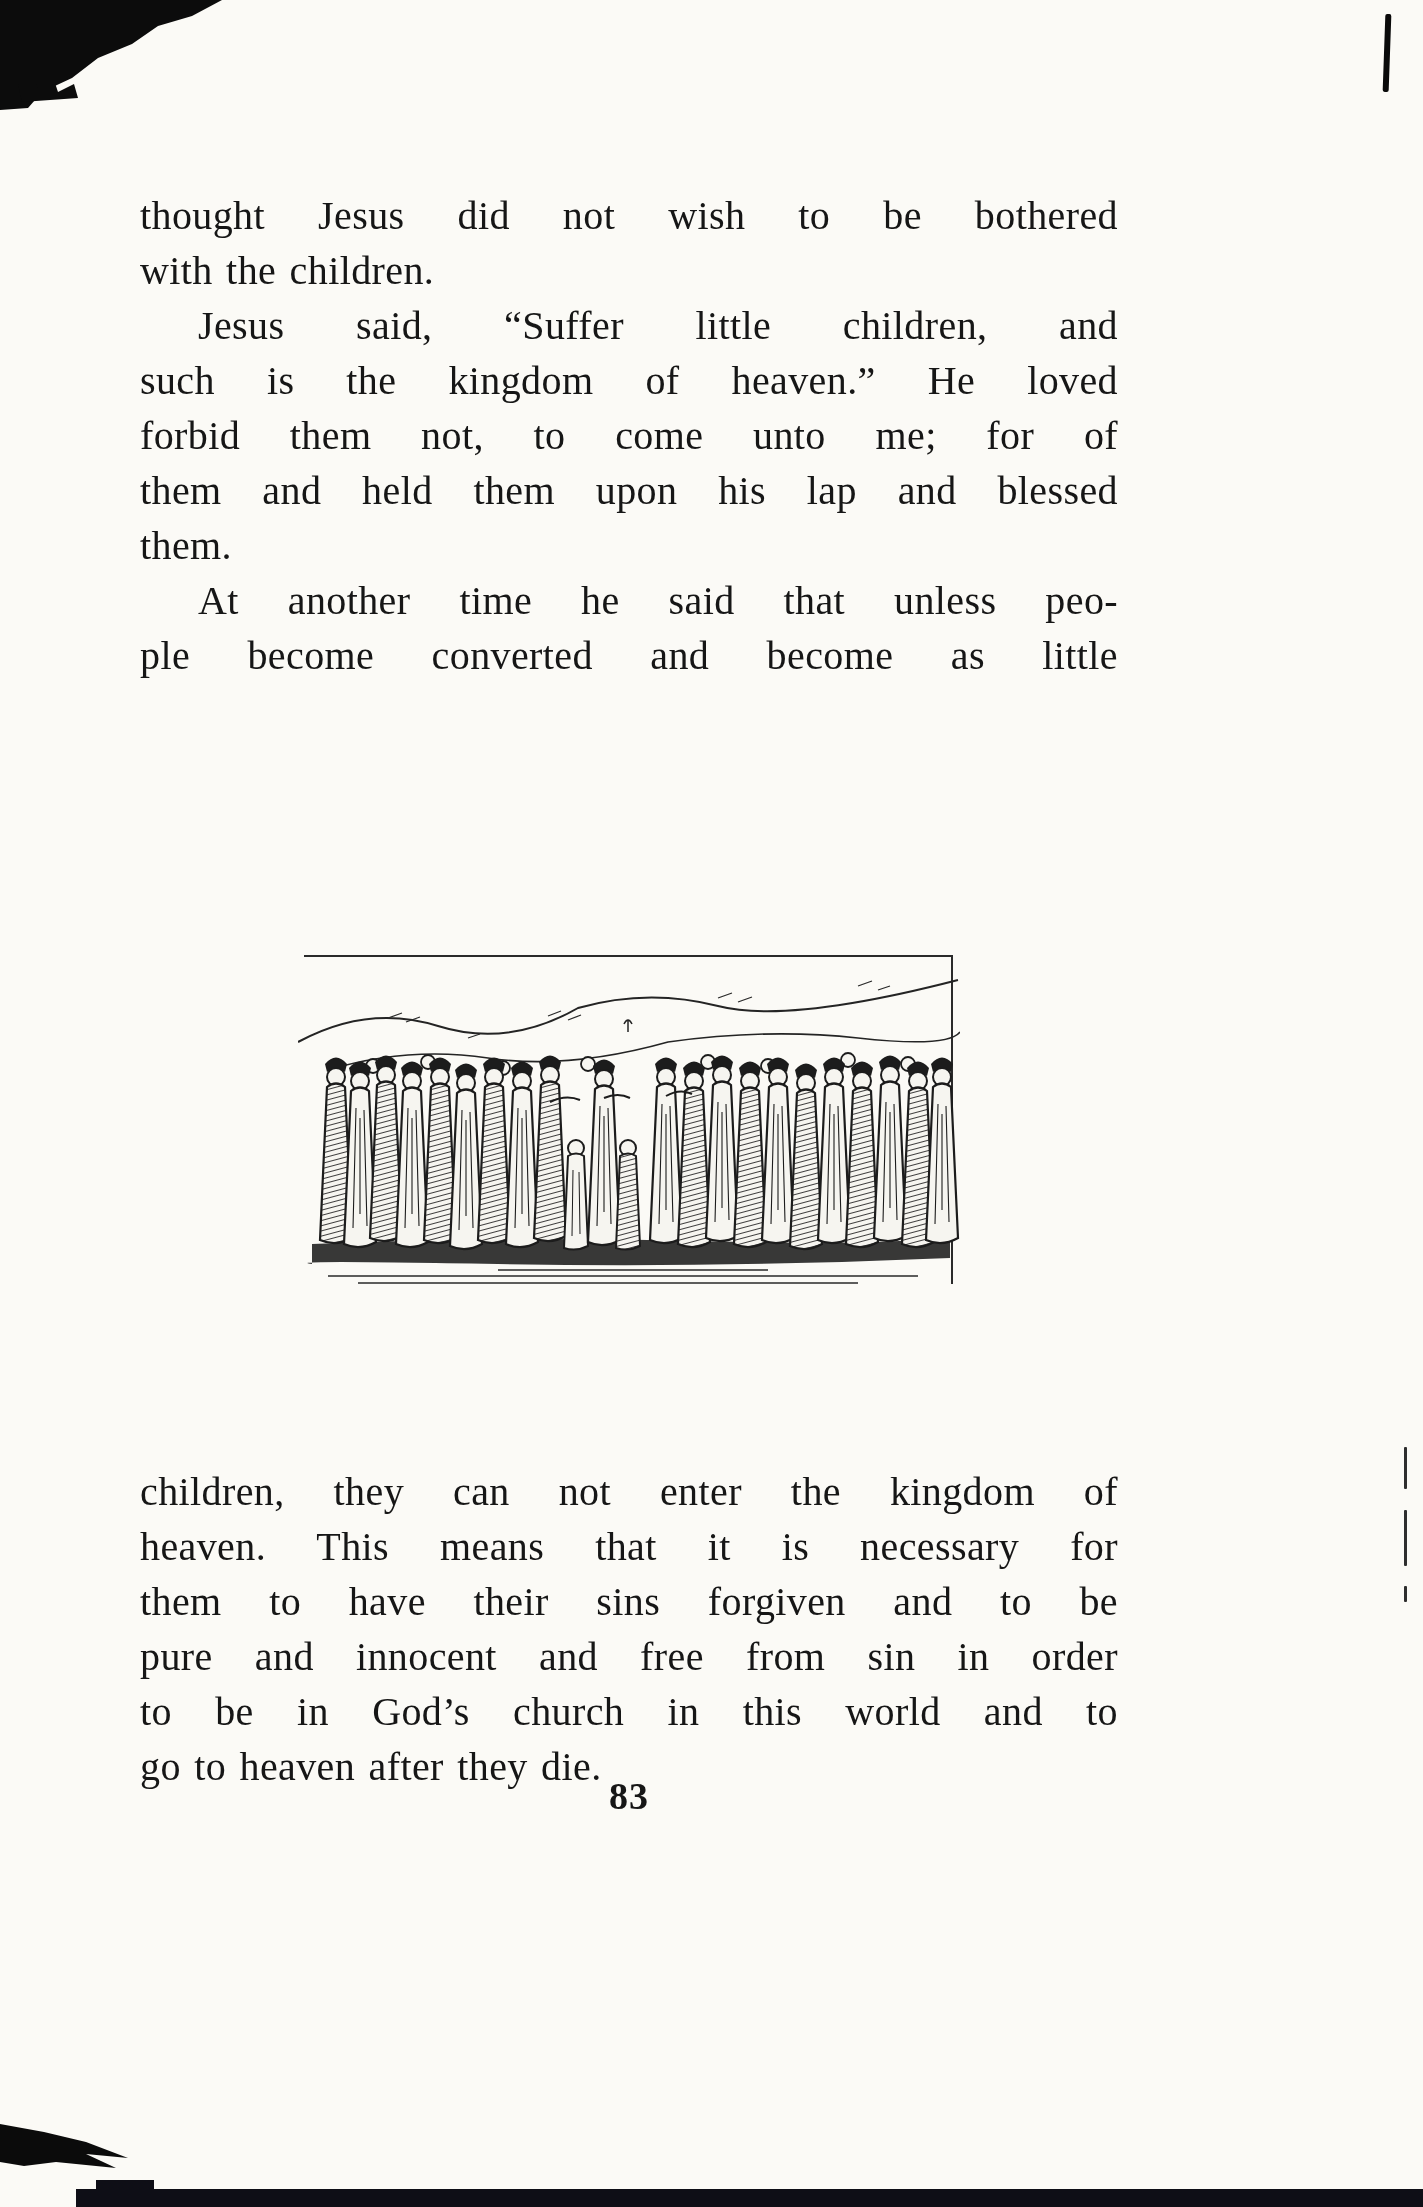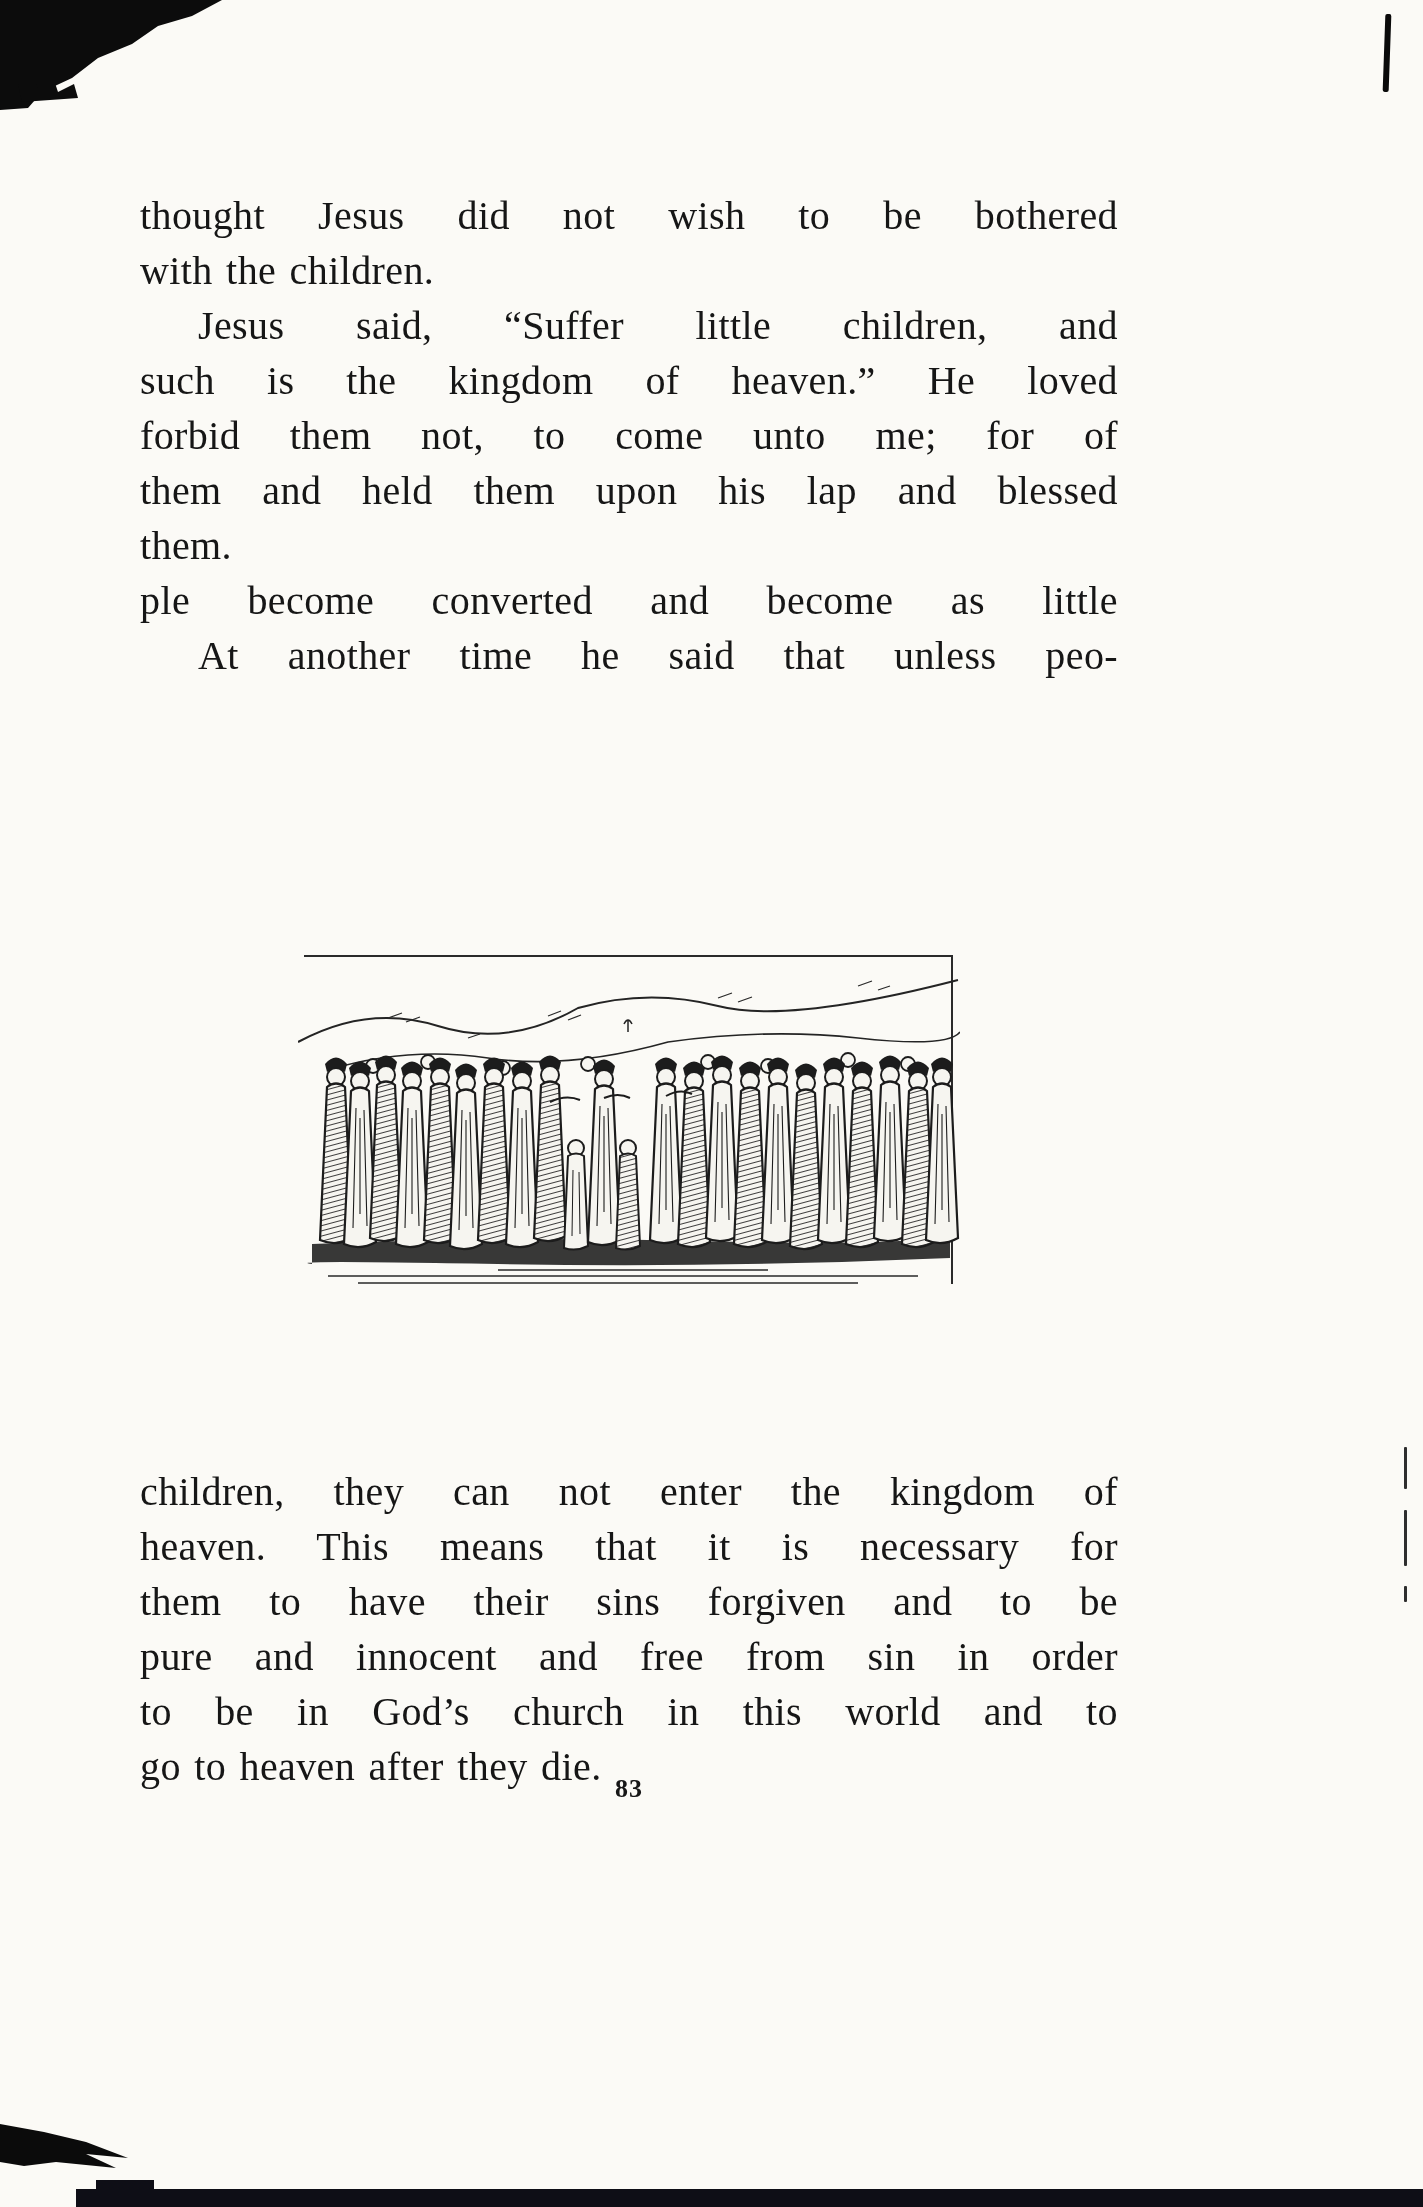--- a/index.html
+++ b/index.html
@@ -26,21 +26,21 @@
   }
   .line.justify { text-align:justify; }
   .line.justify::after { content:""; display:inline-block; width:100%; height:0; }
   .line.indent { text-indent:58px; }
   .illustration {
     position:absolute; left:298px; top:946px; width:662px; height:344px;
   }
   .illustration svg { display:block; width:100%; height:100%; }
   .page-number {
     position:absolute; left:140px; top:1774px; width:978px;
-    text-align:center; font-size:26px; font-weight:bold; letter-spacing:1px;
+    text-align:center; font-size:38px; font-weight:bold; letter-spacing:1px;
   }
   .artifact { position:absolute; }
   #art-top-left { left:0; top:0; width:232px; height:112px; }
   #art-top-right {
     left:1384px; top:14px; width:6px; height:78px;
     background:#0a0a0a; transform:rotate(2deg); border-radius:2px;
   }
   .edge-dash { position:absolute; left:1404px; width:3px; background:#2e2e2e; border-radius:1px; }
   #dash1 { top:1447px; height:42px; }
   #dash2 { top:1510px; height:56px; }
@@ -66,22 +66,22 @@
 <div id="art-top-right" class="artifact"></div>
 
 <div class="text-block" id="block1">
   <div class="line justify">thought Jesus did not wish to be bothered</div>
   <div class="line">with the children.</div>
   <div class="line justify indent">Jesus said, “Suffer little children, and</div>
   <div class="line justify">such is the kingdom of heaven.”  He loved</div>
   <div class="line justify">forbid them not, to come unto me; for of</div>
   <div class="line justify">them and held them upon his lap and blessed</div>
   <div class="line">them.</div>
+  <div class="line justify indent">At another time he said that unless peo-</div>
   <div class="line justify">ple become converted and become as little</div>
-  <div class="line justify indent">At another time he said that unless peo-</div>
 </div>
 
 <div class="illustration">
   <svg viewBox="0 0 662 344">
     <defs>
       <pattern id="hatch" width="5" height="5" patternUnits="userSpaceOnUse" patternTransform="rotate(75)">
         <rect width="5" height="5" fill="#f6f5f0"></rect>
         <line x1="0" y1="0" x2="0" y2="5" stroke="#1c1c1c" stroke-width="1.7"></line>
       </pattern>
       <g id="figW">

